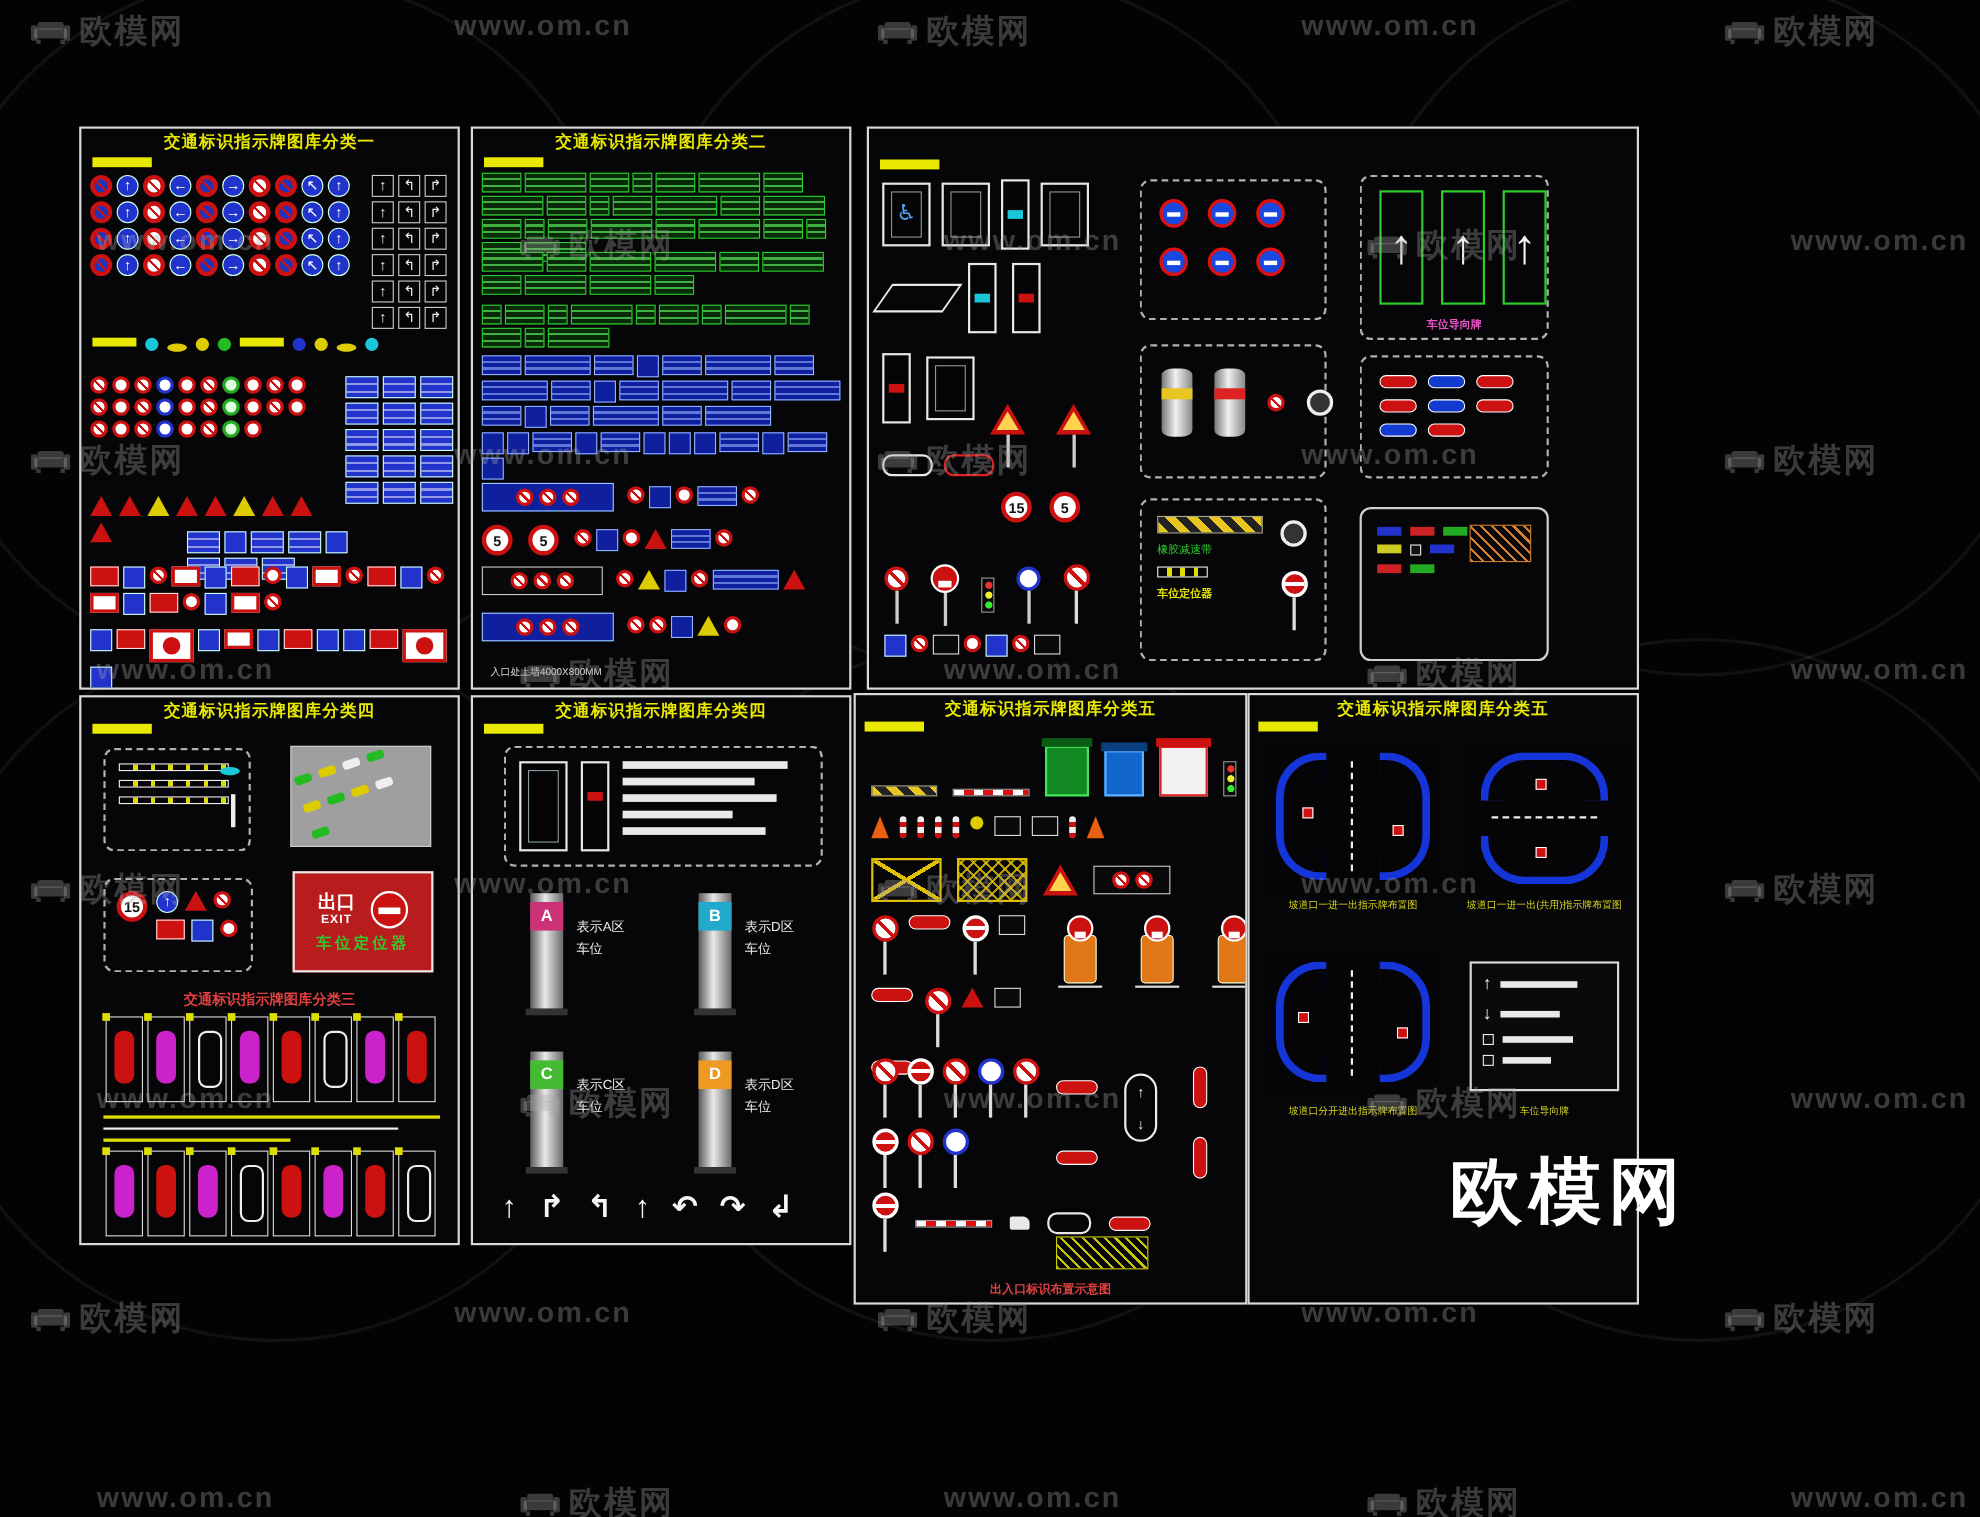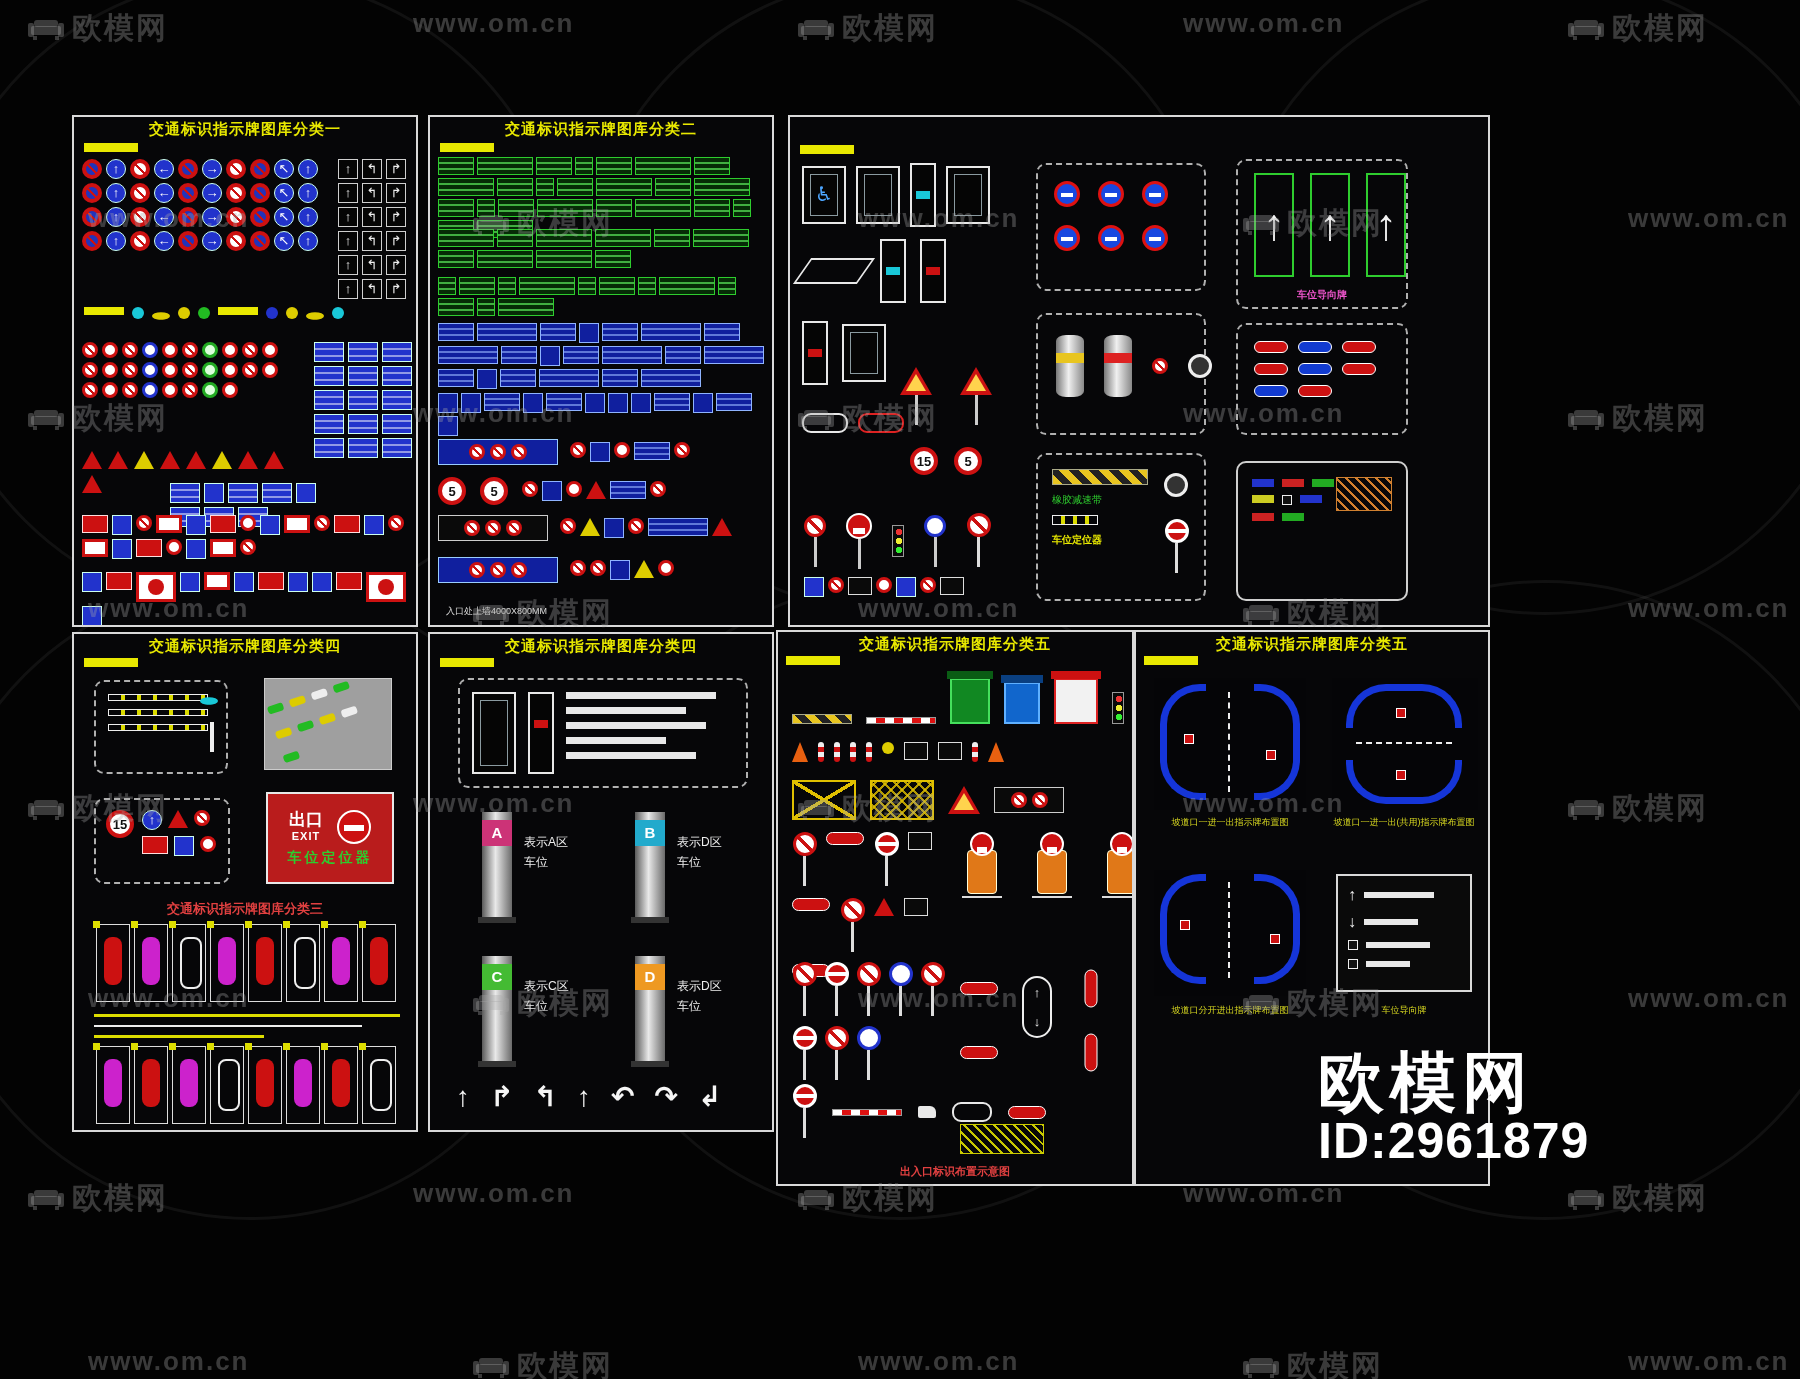--- a/index.html
+++ b/index.html
@@ -1173,14 +1173,13 @@
           <rect x="30" y="6" width="6" height="14" rx="2"></rect>
           <rect x="5" y="19" width="4" height="4"></rect>
           <rect x="27" y="19" width="4" height="4"></rect>
         </svg>
         <span>欧模网</span>
       </div>
       <div class="wm-cell" style="left: 1628px; top: 1346px; font-size: 26px;">www.om.cn</div>
     </div>
 
   <div class="brand" id="brand-name">欧模网</div>
-  <div class="brand" id="brand-id">ID:2961879</div>
 </div>
 
 </body></html>

